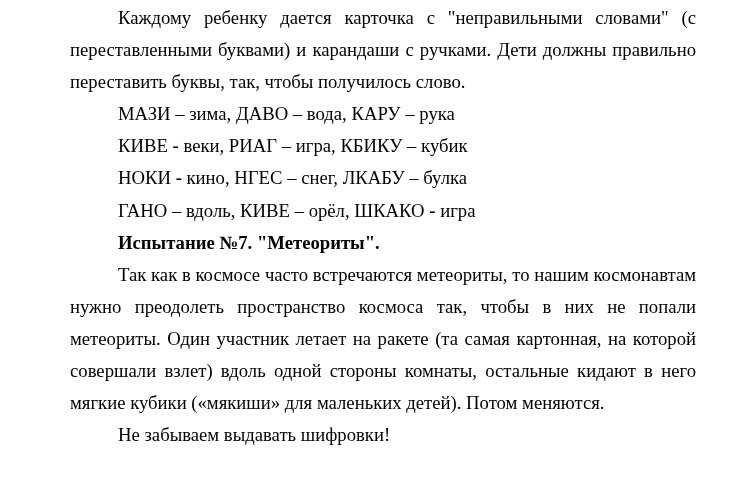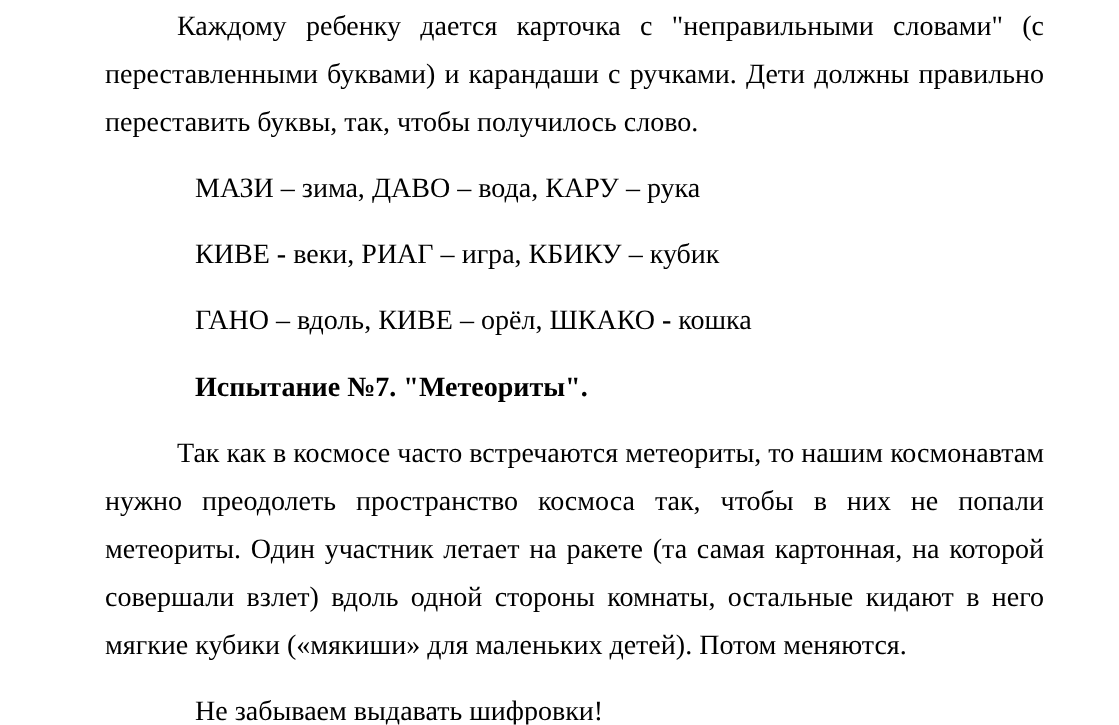--- a/index.html
+++ b/index.html
@@ -24,37 +24,38 @@
     }
     .p {
       margin: 0;
       line-height: 32.1px;
       text-align: justify;
     }
     .indent {
       text-indent: 48px;
     }
     .line {
-      margin: 12px;
+      margin: 0;
       line-height: 32.1px;
       padding-left: 48px;
       white-space: nowrap;
     }
     .b { font-weight: bold; }
   </style>
 </head>
 <body>
 
 <div class="page">
   <p class="p indent">Каждому ребенку дается карточка с "неправильными словами" (с переставленными буквами) и карандаши с ручками. Дети должны правильно переставить буквы, так, чтобы получилось слово.</p>
 
   <div>
     <p class="line"><span>МАЗИ</span><span> – </span><span>зима, </span><span>ДАВО</span><span> – </span><span>вода, </span><span>КАРУ</span><span> – </span><span>рука</span></p>
     <p class="line"><span>КИВЕ</span><span class="b"> - </span><span>веки, </span><span>РИАГ</span><span> – </span><span>игра, </span><span>КБИКУ</span><span> – </span><span>кубик</span></p>
-    <p class="line"><span>ГАНО</span><span> – </span><span>вдоль, </span><span>КИВЕ</span><span> – </span><span>орёл, </span><span>ШКАКО</span><span class="b"> - </span><span>кошка</span></p>
+    <p class="line"><span>НОКИ</span><span class="b"> - </span><span>кино, </span><span>НГЕС</span><span> – </span><span>снег, </span><span>ЛКАБУ</span><span> – </span><span>булка</span></p>
+    <p class="line"><span>ГАНО</span><span> – </span><span>вдоль, </span><span>КИВЕ</span><span> – </span><span>орёл, </span><span>ШКАКО</span><span class="b"> - </span><span>игра</span></p>
   </div>
 
   <p class="line b">Испытание №7. "Метеориты".</p>
 
   <p class="p indent">Так как в космосе часто встречаются метеориты, то нашим космонавтам нужно преодолеть пространство космоса так, чтобы в них не попали метеориты. Один участник летает на ракете (та самая картонная, на которой совершали взлет) вдоль одной стороны комнаты, остальные кидают в него мягкие кубики («мякиши» для маленьких детей). Потом меняются.</p>
 
   <p class="line">Не забываем выдавать шифровки!</p>
 </div>
 
 </body></html>

